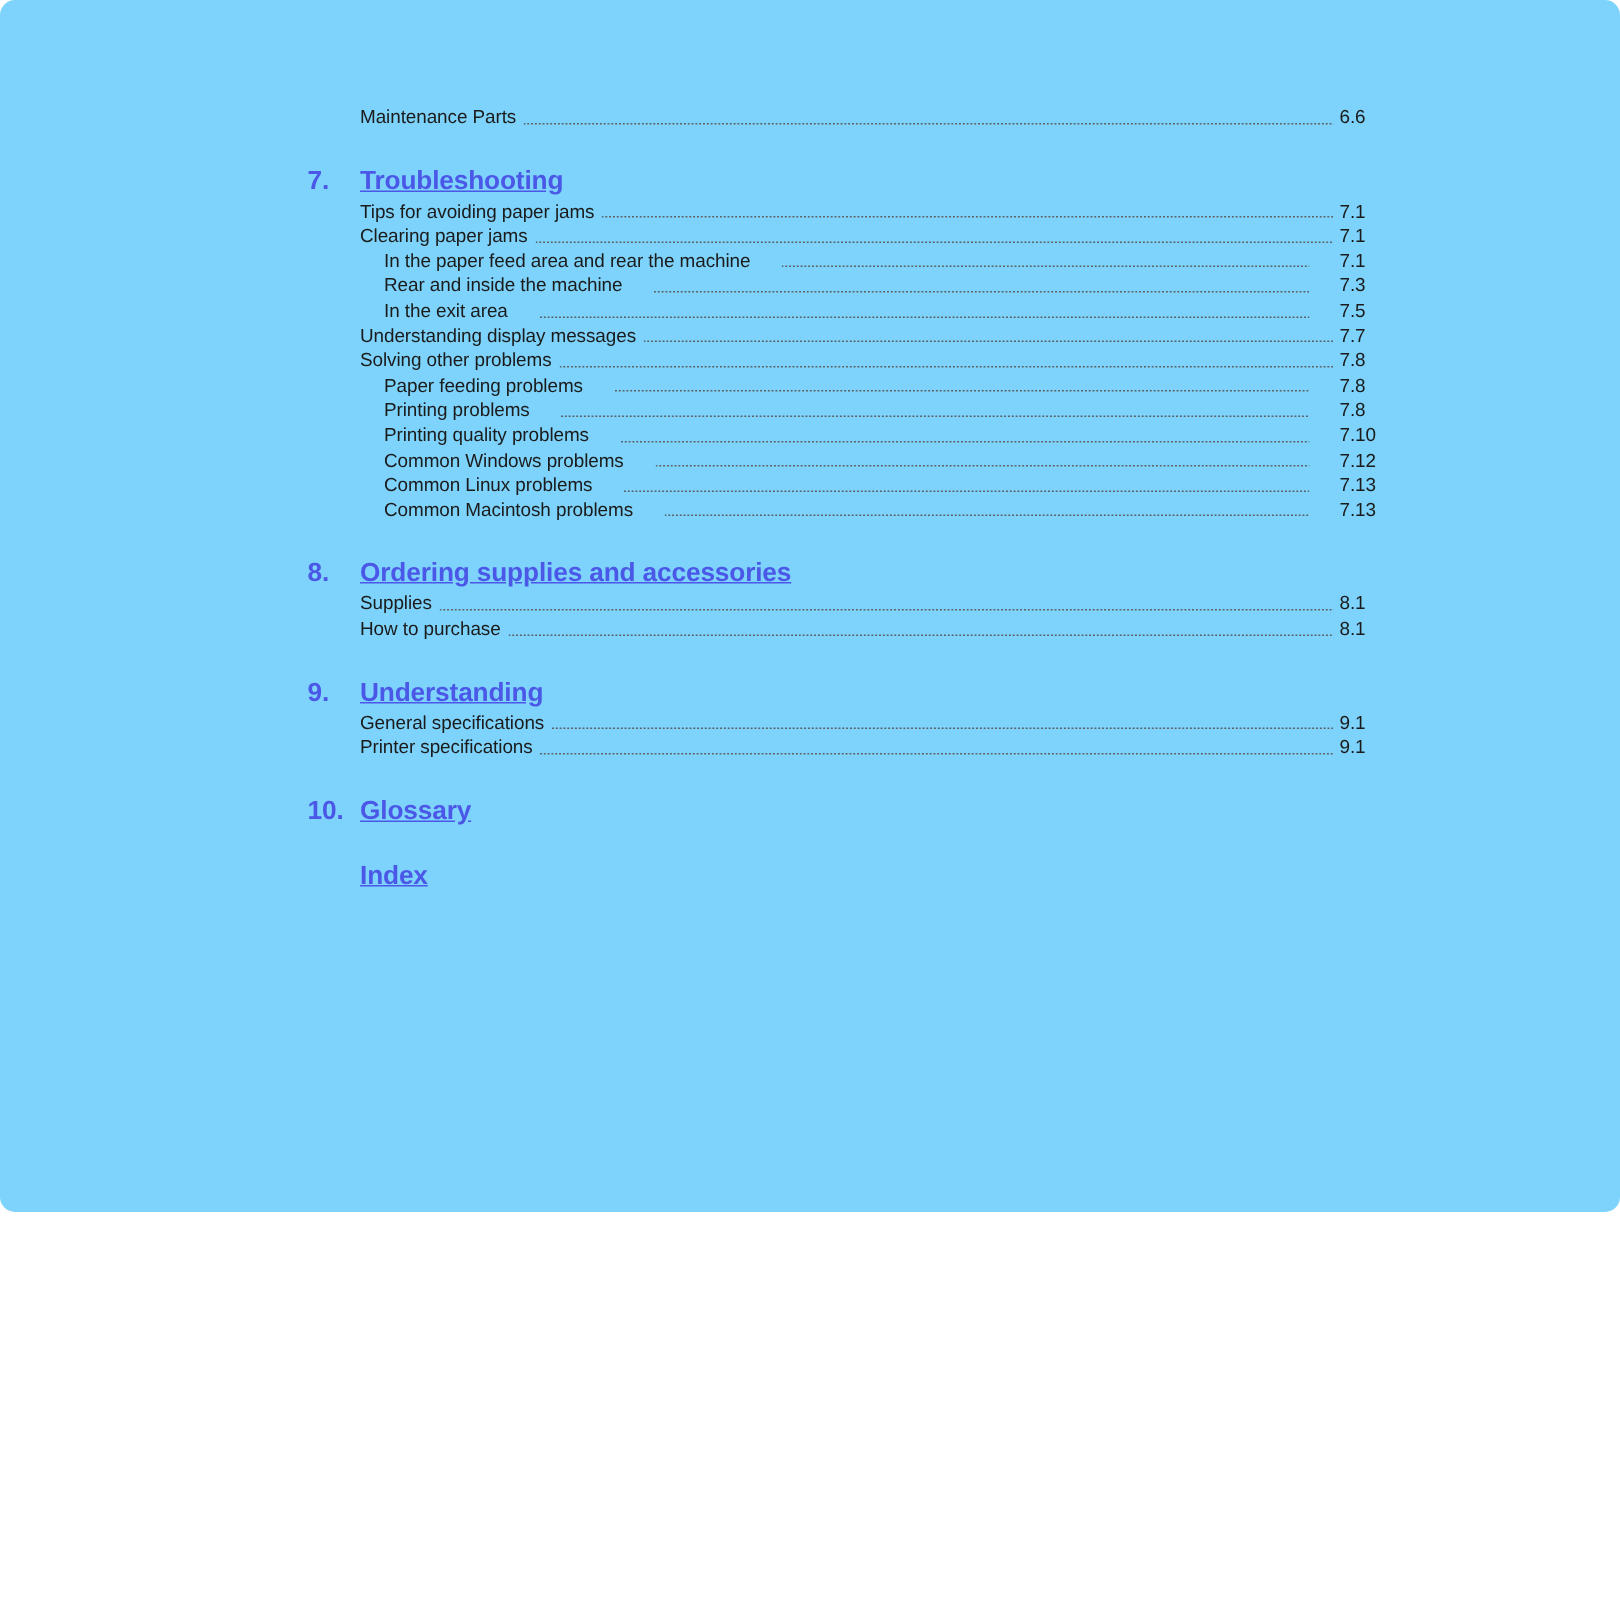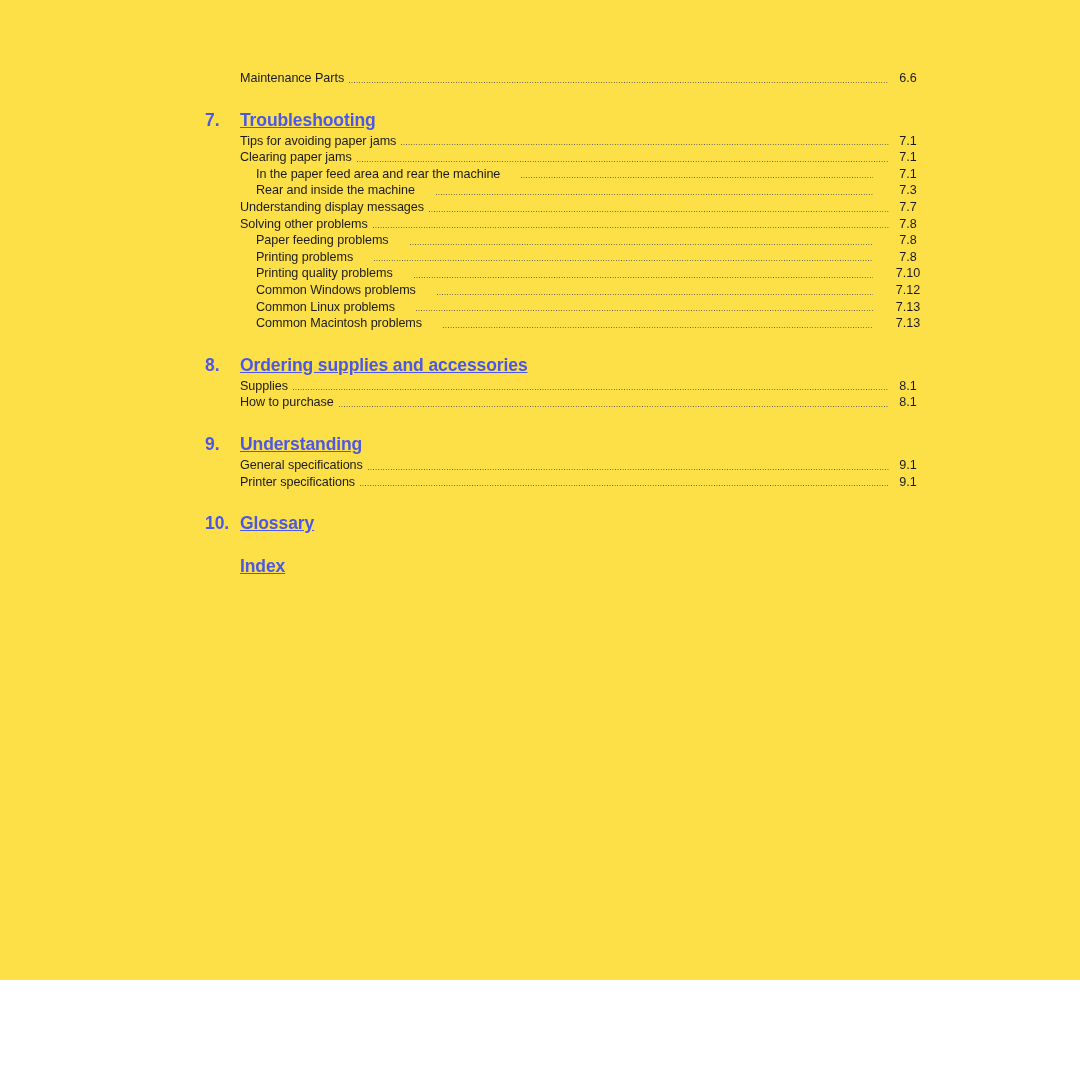--- a/index.html
+++ b/index.html
@@ -12,22 +12,23 @@
     width: 1080px;
     height: 1080px;
     overflow: hidden;
     font-family: "Liberation Sans", "DejaVu Sans", sans-serif;
     -webkit-font-smoothing: antialiased;
   }
 
   .page {
     position: relative;
     width: 1080px;
-    height: 980px;
-    background: #fde047;
+    height: 808px;
+    background: #7dd3fc;
+    border-radius: 10px;
   }
 
   .toc {
     position: absolute;
     left: 205px;
     top: 70px;
     width: 718px;   
   }
 
   
@@ -93,21 +94,21 @@
     bottom: 3px;
     height: 1px;
     background-image: radial-gradient(circle at 0.5px 0.5px, #5a5a5a 0.5px, rgba(255,255,255,0) 0.75px);
     background-size: 2.55px 1px;
     background-repeat: repeat-x;
   }
 
   .entry .e-page {
     flex: 0 0 auto;
     min-width: 30px;
-    text-align: center;
+    text-align: left;
     padding-left: 4px;
     font-size: 12.6px;
     color: #1b1b1b;
   }
 
   
   .chapter.standalone { }
 </style>
 </head>
 <body>
@@ -143,20 +144,25 @@
             <div class="entry lvl2">
               <span class="e-label">In the paper feed area and rear the machine</span>
               <span class="e-leader"></span>
               <span class="e-page">7.1</span>
             </div>
             <div class="entry lvl2">
               <span class="e-label">Rear and inside the machine</span>
               <span class="e-leader"></span>
               <span class="e-page">7.3</span>
             </div>
+            <div class="entry lvl2">
+              <span class="e-label">In the exit area</span>
+              <span class="e-leader"></span>
+              <span class="e-page">7.5</span>
+            </div>
             <div class="entry lvl1">
               <span class="e-label">Understanding display messages</span>
               <span class="e-leader"></span>
               <span class="e-page">7.7</span>
             </div>
             <div class="entry lvl1">
               <span class="e-label">Solving other problems</span>
               <span class="e-leader"></span>
               <span class="e-page">7.8</span>
             </div>

